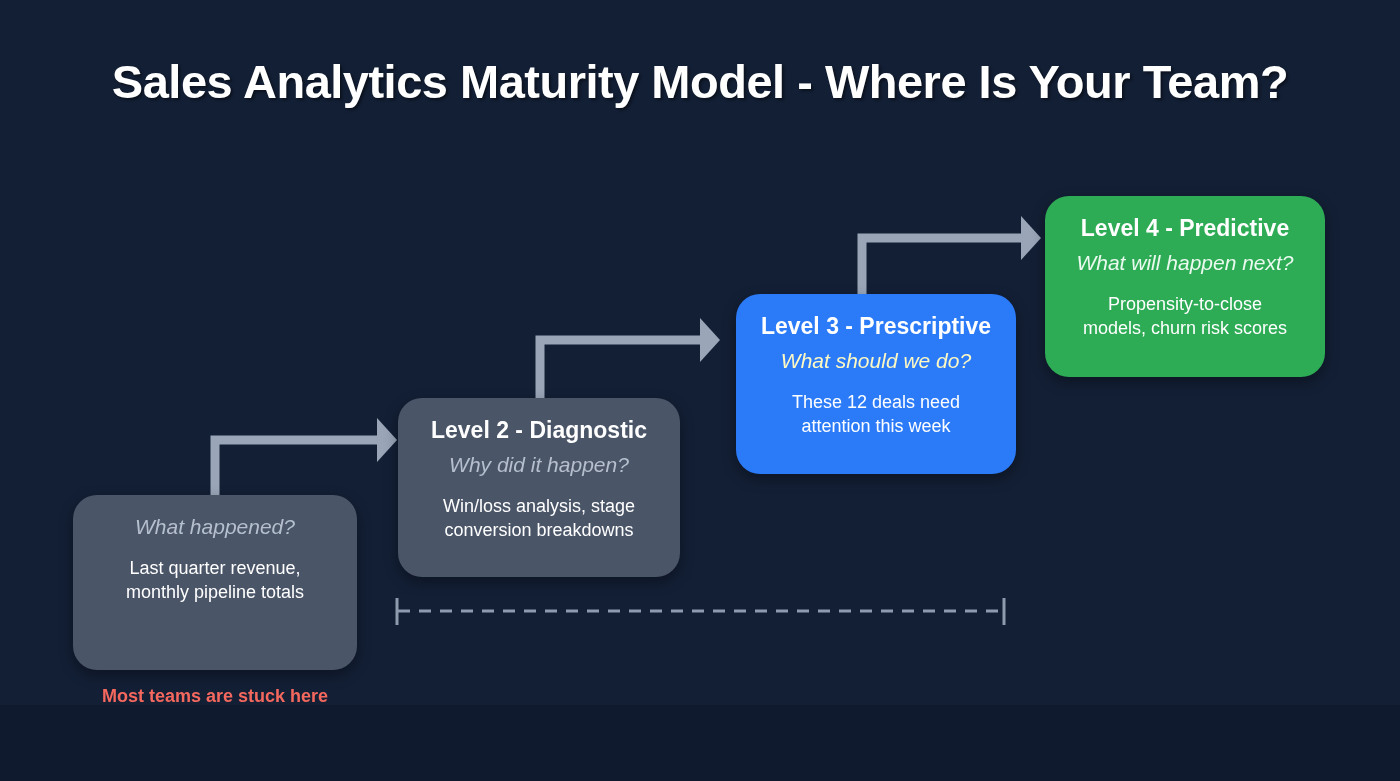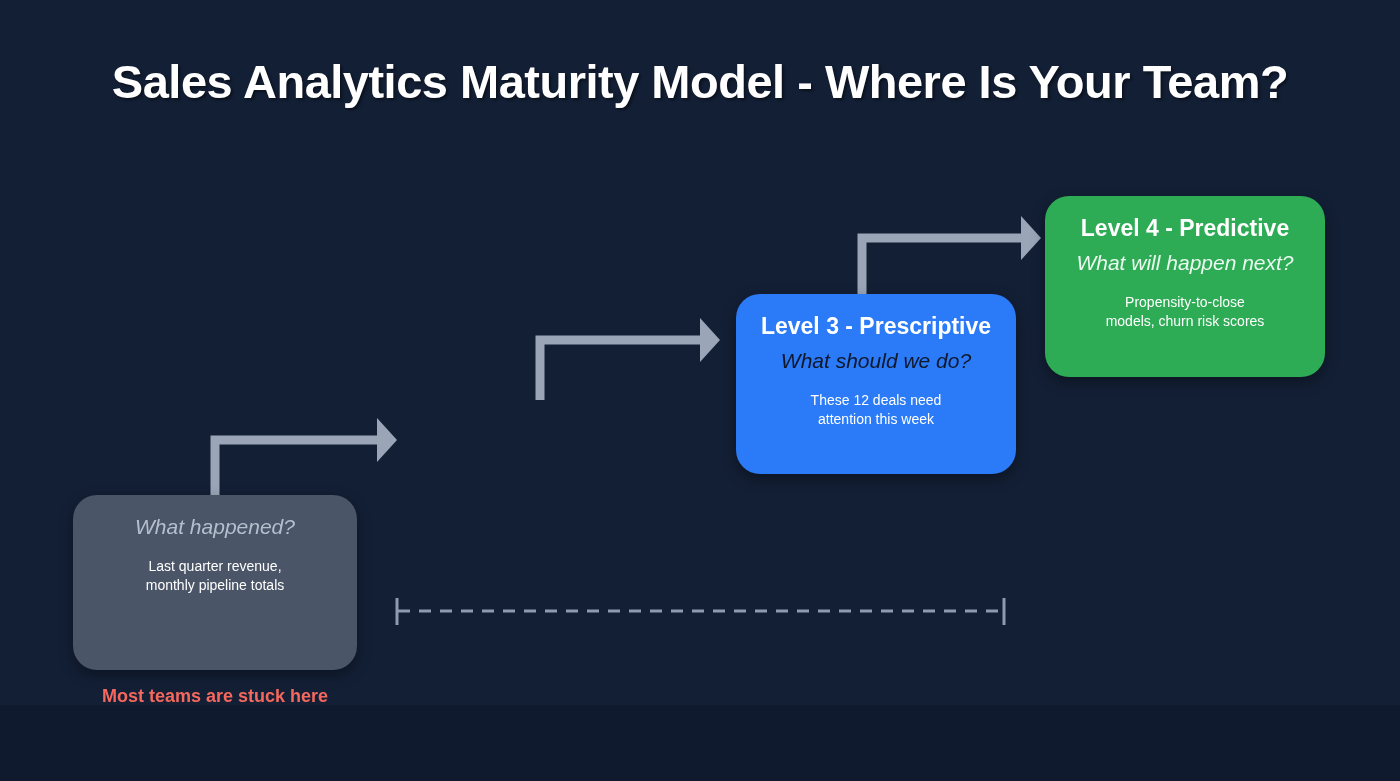--- a/index.html
+++ b/index.html
@@ -54,32 +54,32 @@
     margin-bottom: 6px;
   }
   .level-box .lv-question {
     font-size: 21px;
     font-weight: normal;
     line-height: 1.3;
     margin-bottom: 17px;
     font-style: italic;
   }
   .level-box .lv-example {
-    font-size: 14px;
+    font-size: 18px;
     font-weight: normal;
     color: #ffffff;
     line-height: 1.33;
     white-space: pre-line;
   }
   
   .box-gray { background: #4a5568; }
   .box-gray .lv-question { color: #b6bfcd; }
   
   .box-blue { background: #2b7bf8; }
-  .box-blue .lv-question { color: #0f172a; }
+  .box-blue .lv-question { color: #fef9c3; }
   
   .box-green { background: #2dab55; }
   .box-green .lv-question { color: #eafaef; }
 
   
   #box-1 { left: 73px;   top: 495px; width: 284px; height: 175px; }
   #box-2 { left: 398px;  top: 398px; width: 282px; height: 179px; }
   #box-3 { left: 722px;  top: 294px; width: 280px; height: 180px; margin-left: 14px; }
   #box-4 { left: 1045px; top: 196px; width: 280px; height: 181px; }
 
@@ -137,20 +137,26 @@
       <line x1="398" y1="611" x2="1003" y2="611" stroke="#8e9aad" stroke-width="3" stroke-dasharray="12 9"></line>
     </g>
   </svg>
 
   <div class="level-box box-gray" id="box-1">
     <div class="lv-question">What happened?</div>
     <div class="lv-example">Last quarter revenue,
 monthly pipeline totals</div>
   </div>
 
+  <div class="level-box box-gray" id="box-2">
+    <div class="lv-title">Level 2 - Diagnostic</div>
+    <div class="lv-question">Why did it happen?</div>
+    <div class="lv-example">Win/loss analysis, stage
+conversion breakdowns</div>
+  </div>
 
   <div class="level-box box-blue" id="box-3">
     <div class="lv-title">Level 3 - Prescriptive</div>
     <div class="lv-question">What should we do?</div>
     <div class="lv-example">These 12 deals need
 attention this week</div>
   </div>
 
   <div class="level-box box-green" id="box-4">
     <div class="lv-title">Level 4 - Predictive</div>

